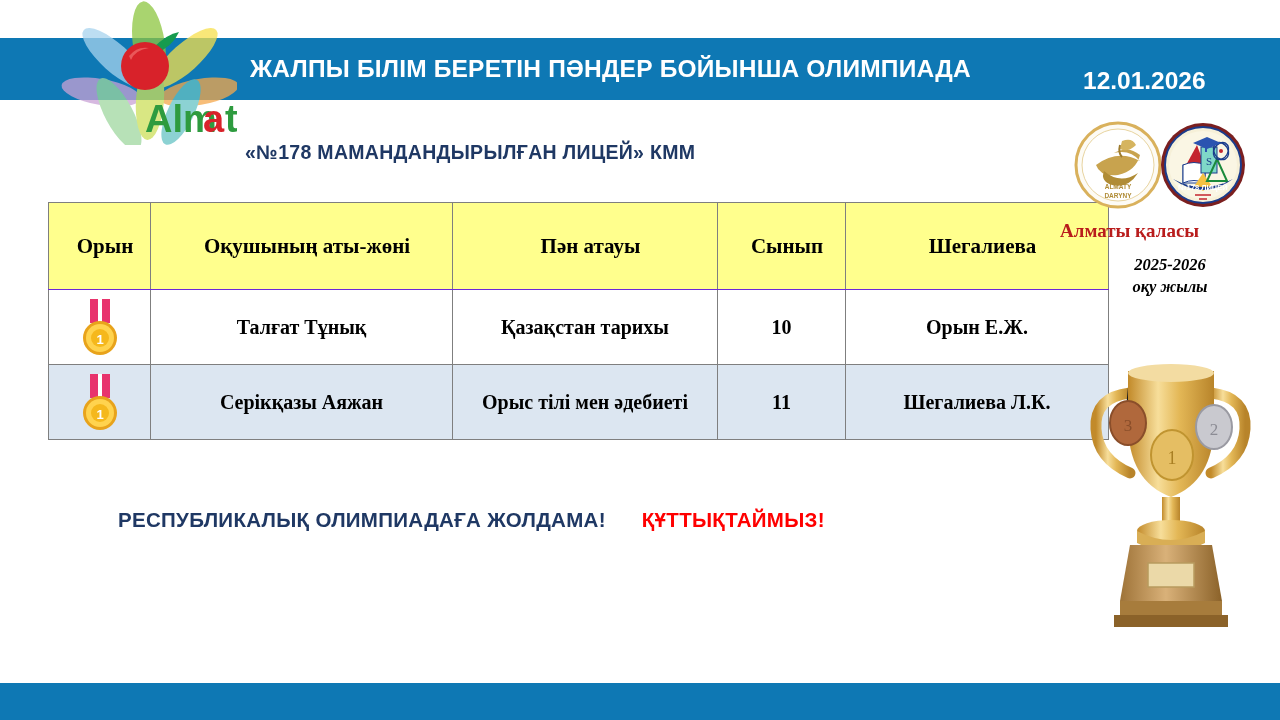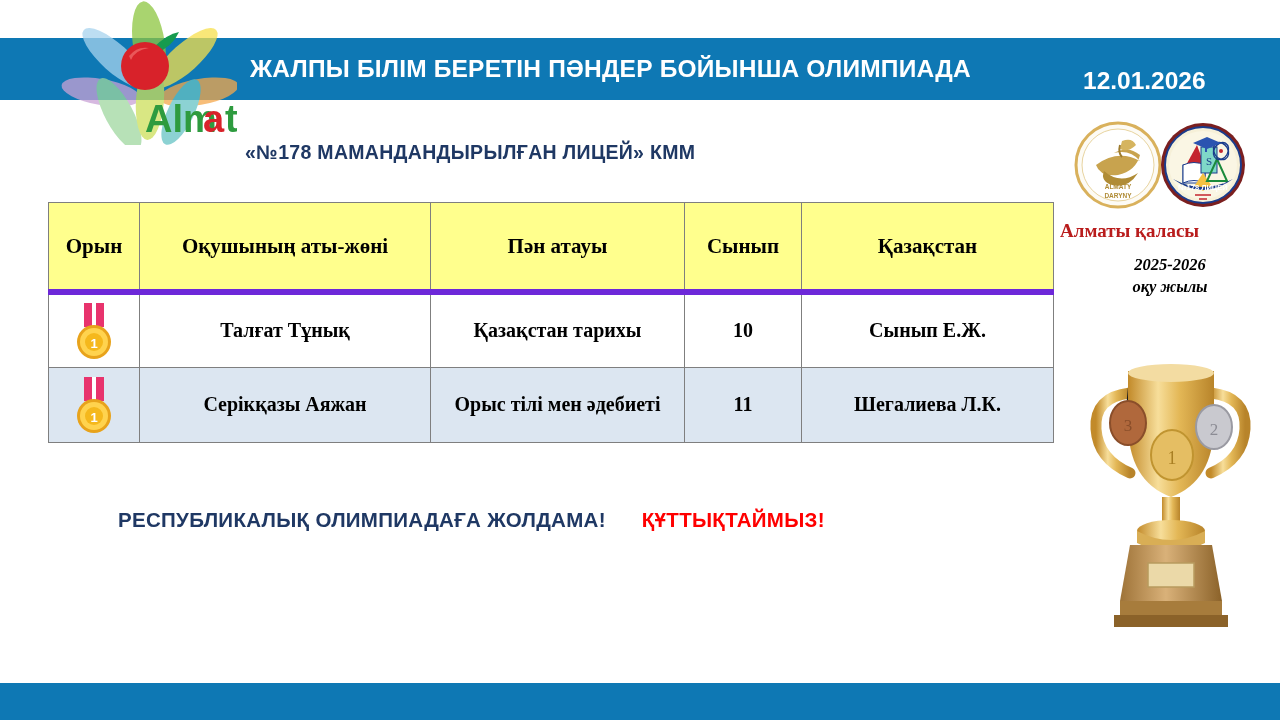--- a/index.html
+++ b/index.html
@@ -58,21 +58,22 @@
     text-align:center;
     vertical-align:middle;
   }
   .table thead th{
     background:#FFFF8D;
     height:86px;
     font-family:"Liberation Serif", serif;
     font-weight:bold;
     font-size:21px;
     color:#000000;
-    border-bottom:6px solid #6d28d9;
+    border-bottom:1px solid #6d28d9;
+    padding-left:11px;
   }
   .c-place{width:90px;}
   .c-name{width:290px;}
   .c-subject{width:253px;}
   .c-grade{width:116px;}
   .c-teacher{width:251px;}
 
   .table tbody tr{height:75px;}
   .table tbody td{
     font-size:20px;font-weight:bold;color:#000000;
@@ -143,42 +144,42 @@
 
   <div class="subtitle">«№178 МАМАНДАНДЫРЫЛҒАН  ЛИЦЕЙ»  КММ</div>
 
   <table class="table">
     <thead>
       <tr>
         <th class="c-place">Орын</th>
         <th class="c-name">Оқушының аты-жөні</th>
         <th class="c-subject">Пән атауы</th>
         <th class="c-grade">Сынып</th>
-        <th class="c-teacher">Қазақстан</th>
+        <th class="c-teacher">Шегалиева</th>
       </tr>
     </thead>
     <tbody>
       <tr class="row-white">
         <td class="cell-place">
           <div class="medal-wrap">
             <svg width="44" height="60" viewBox="0 0 44 60">
               <rect x="12" y="2" width="8" height="24" fill="#E8336D"></rect>
               <rect x="24" y="2" width="8" height="24" fill="#E8336D"></rect>
               <rect x="20" y="2" width="4" height="24" fill="#ffffff"></rect>
               <circle cx="22" cy="41" r="17" fill="#E8A31B"></circle>
               <circle cx="22" cy="41" r="14" fill="#FFD34E"></circle>
               <circle cx="22" cy="41" r="9" fill="#F5B81C"></circle>
               <text x="22" y="47" text-anchor="middle" font-family="Liberation Sans, sans-serif" font-size="13" font-weight="bold" fill="#ffffff">1</text>
             </svg>
           </div>
         </td>
         <td class="cell-left">Талғат Тұнық</td>
         <td>Қазақстан тарихы</td>
         <td>10</td>
-        <td class="cell-left">Сынып Е.Ж.</td>
+        <td class="cell-left">Орын Е.Ж.</td>
       </tr>
       <tr class="row-blue">
         <td class="cell-place">
           <div class="medal-wrap">
             <svg width="44" height="60" viewBox="0 0 44 60">
               <rect x="12" y="2" width="8" height="24" fill="#E8336D"></rect>
               <rect x="24" y="2" width="8" height="24" fill="#E8336D"></rect>
               <rect x="20" y="2" width="4" height="24" fill="#ffffff"></rect>
               <circle cx="22" cy="41" r="17" fill="#E8A31B"></circle>
               <circle cx="22" cy="41" r="14" fill="#FFD34E"></circle>

